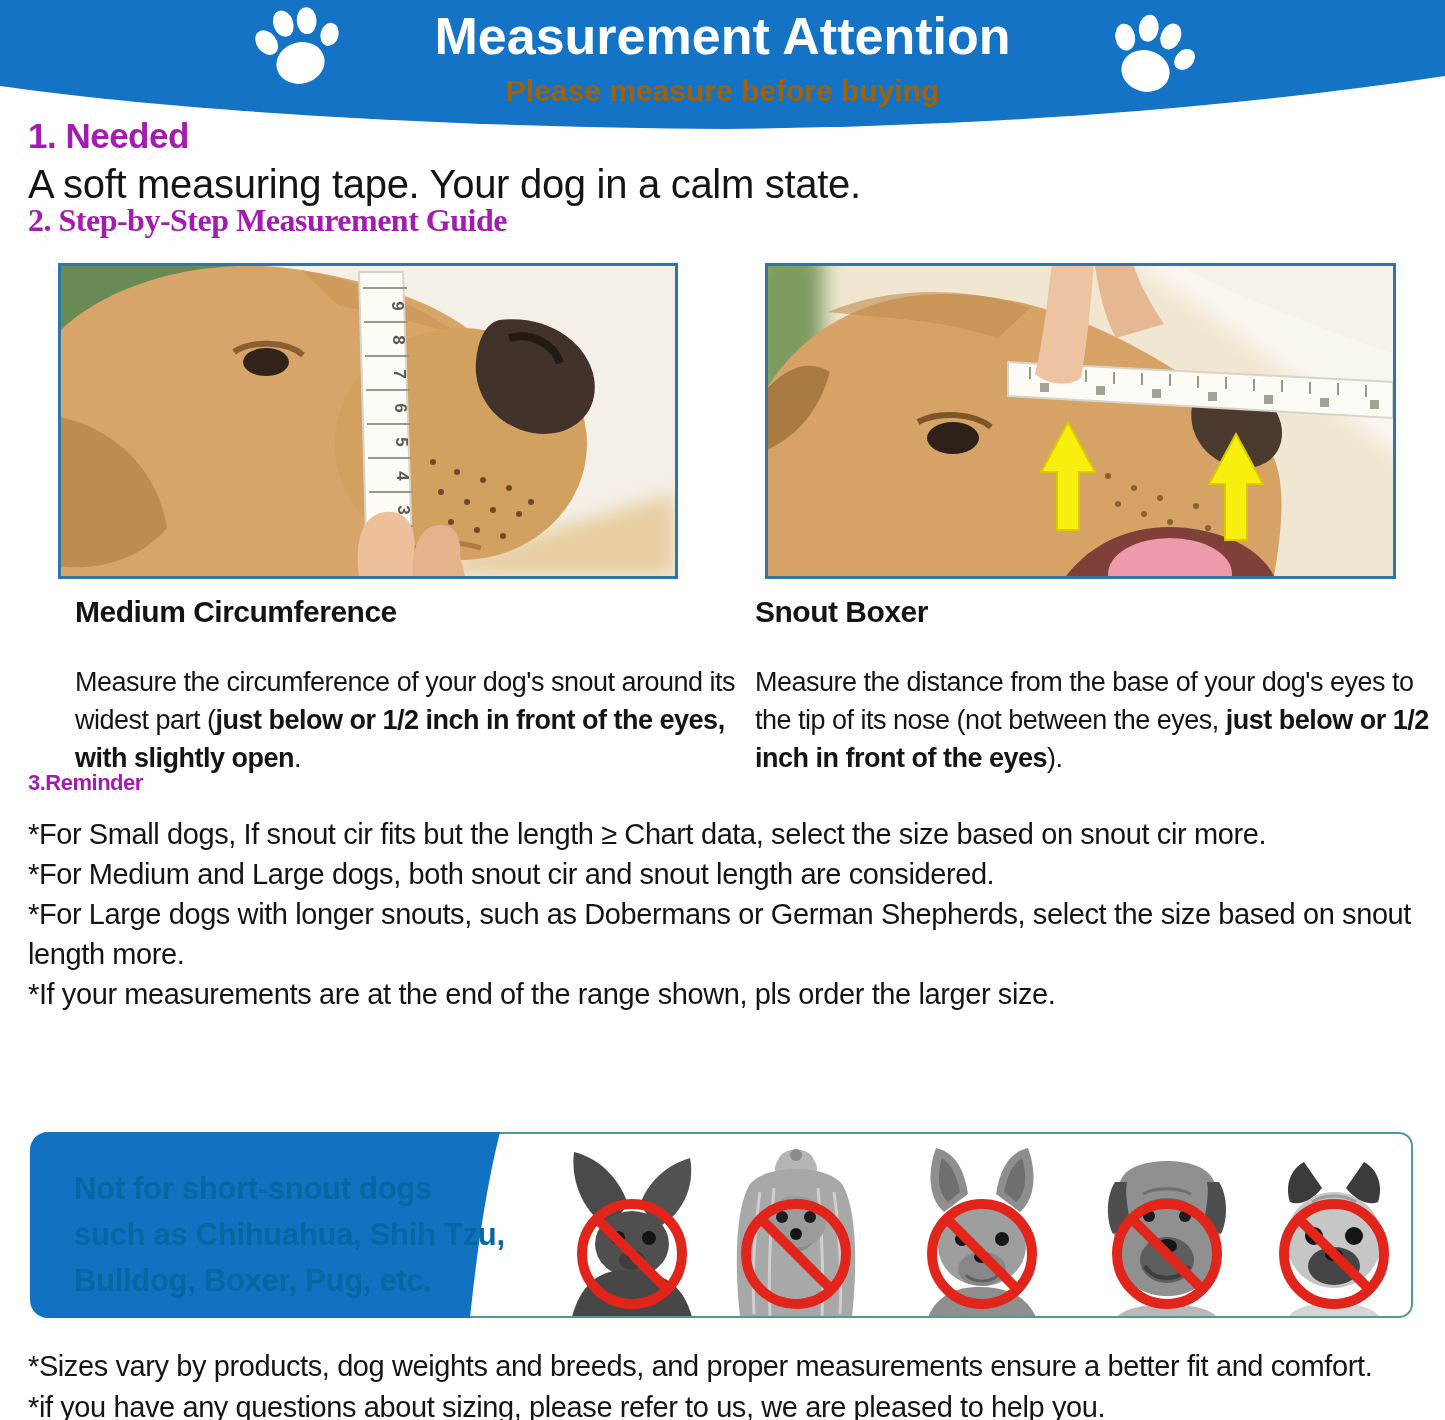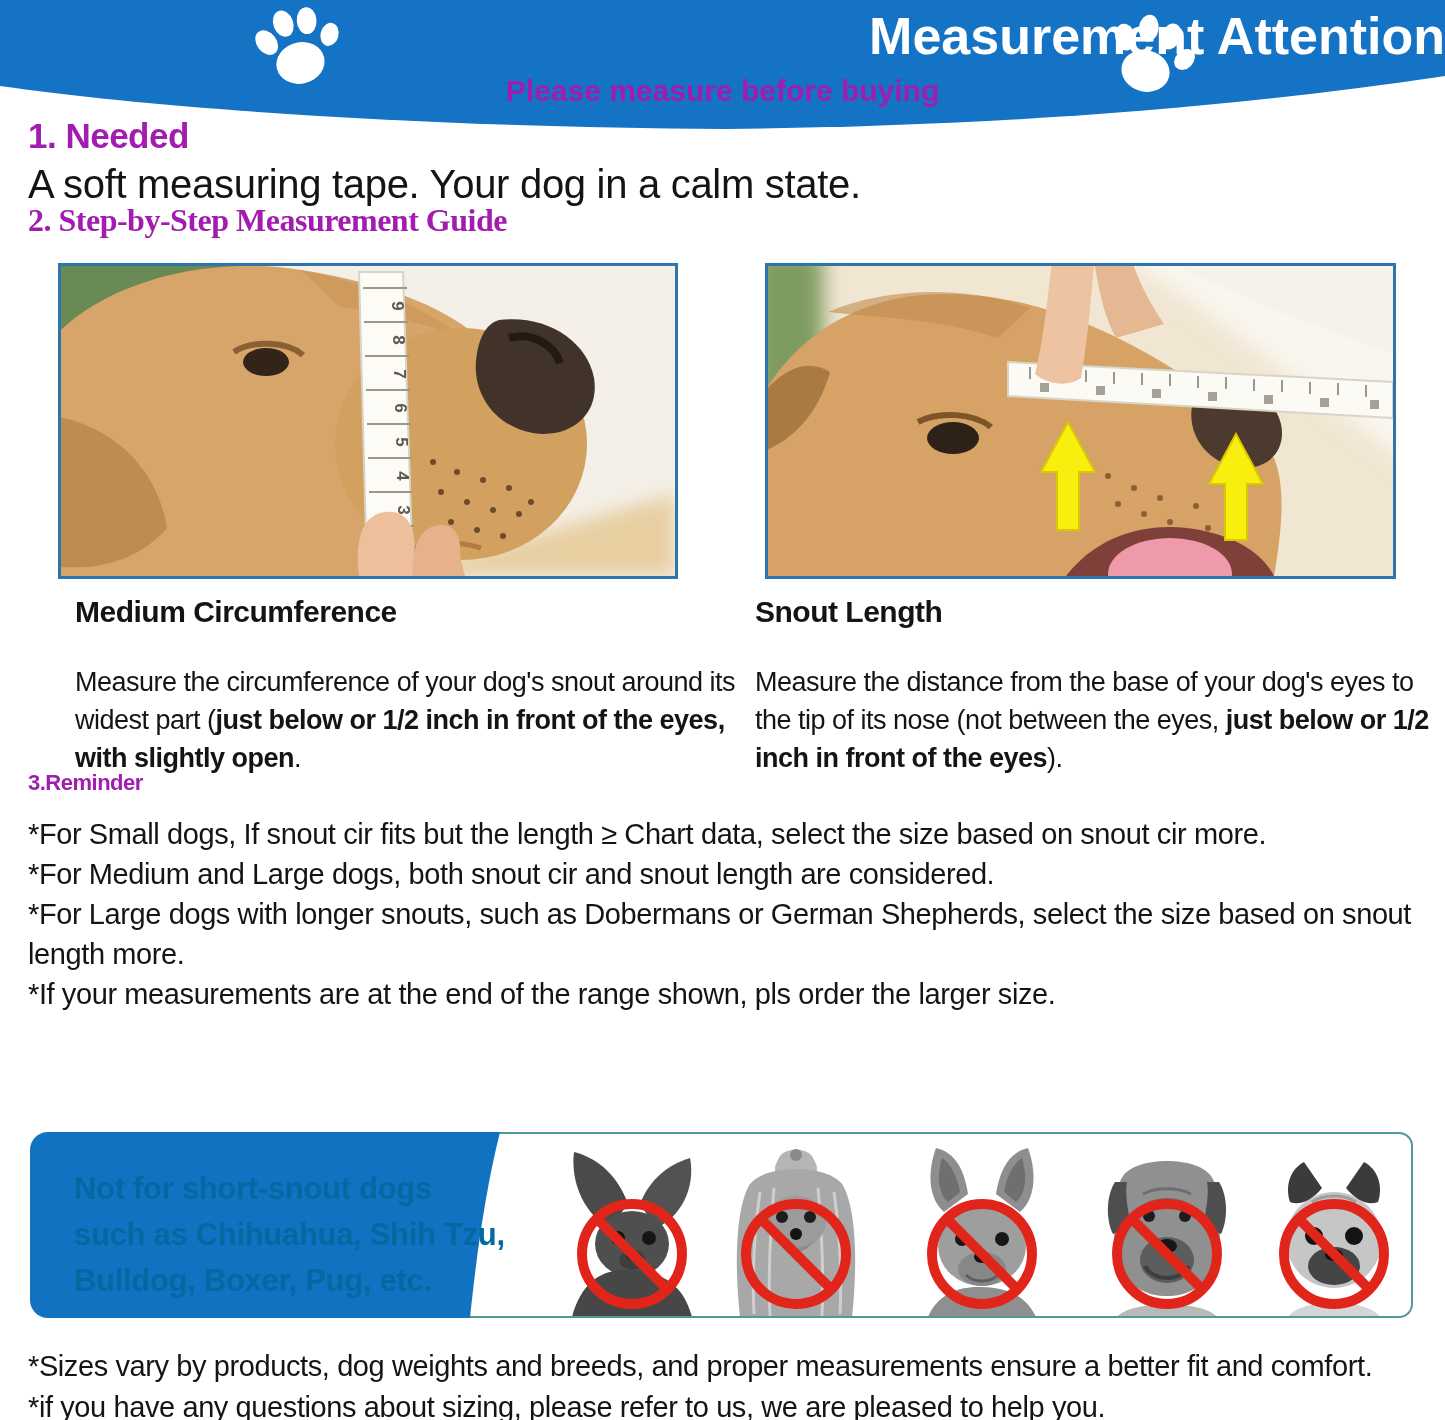--- a/index.html
+++ b/index.html
@@ -1,23 +1,23 @@
 <!DOCTYPE html>
 <html><head>
 <meta charset="utf-8">
 <style>
   html,body{margin:0;padding:0;background:#ffffff;}
   .page{position:relative;width:1445px;height:1420px;overflow:hidden;background:#fff;
         font-family:"Liberation Sans", sans-serif;color:#141414;}
   .abs{position:absolute;}
   
   .banner-svg{left:0;top:0;width:1445px;height:140px;}
-  .hdr-title{left:0;right:0;top:6px;text-align:right;color:#fff;font-size:52px;font-weight:700;
+  .hdr-title{left:0;right:0;top:6px;text-align:center;color:#fff;font-size:52px;font-weight:700;
              letter-spacing:0px;}
-  .hdr-sub{left:0;right:0;top:74px;text-align:center;color:#a21caf;font-size:30px;font-weight:700;}
+  .hdr-sub{left:0;right:0;top:74px;text-align:center;color:#a16207;font-size:30px;font-weight:700;}
   .paw{width:90px;height:90px;}
   .paw-left{left:252px;top:4px;transform:rotate(-14deg);}
   .paw-right{left:1104px;top:12px;transform:rotate(14deg);}
   
   .h-blue{color:#a21caf;font-weight:700;letter-spacing:-0.5px;}
   .sec1-h{left:28px;top:116px;font-size:35px;}
   .sec1-p{left:28px;top:162px;font-size:40px;letter-spacing:-0.3px;}
   .sec2-h{left:28px;top:202px;font-size:32px;font-family:Liberation Serif, serif;}
   .photo{border:3px solid #2e75ad;background:#f3eee7;overflow:hidden;}
   .photo svg{display:block;}
@@ -213,21 +213,21 @@
       <g stroke="#d9c900" stroke-width="2" fill="#f8ef0e">
         <polygon points="300,156 273,206 289,206 289,264 311,264 311,206 327,206"></polygon>
         <polygon points="468,168 441,218 457,218 457,274 479,274 479,218 495,218"></polygon>
       </g>
     </svg>
   </div>
 
   <div class="abs cap-h cap-h-left">Medium Circumference</div>
   <p class="abs cap-p cap-p-left"><span>Measure the circumference of your dog's snout around its widest part (</span><strong>just below or 1/2 inch in front of the eyes, with slightly open</strong><span>.</span></p>
 
-  <div class="abs cap-h cap-h-right">Snout Length</div>
+  <div class="abs cap-h cap-h-right">Snout Boxer</div>
   <p class="abs cap-p cap-p-right"><span>Measure the distance from the base of your dog's eyes to the tip of its nose (not between the eyes, </span><strong>just below or 1/2 inch in front of the eyes</strong><span>).</span></p>
 
   <div class="abs h-blue rem-h">3.Reminder</div>
   <div class="abs rem-list">
     <p>*For Small dogs, If snout cir fits but the length ≥ Chart data, select the size based on snout cir more.</p>
     <p>*For Medium and Large dogs, both snout cir and snout length are considered.</p>
     <p>*For Large dogs with longer snouts, such as Dobermans or German Shepherds, select the size based on snout length more.</p>
     <p>*If your measurements are at the end of the range shown, pls order the larger size.</p>
   </div>
 

